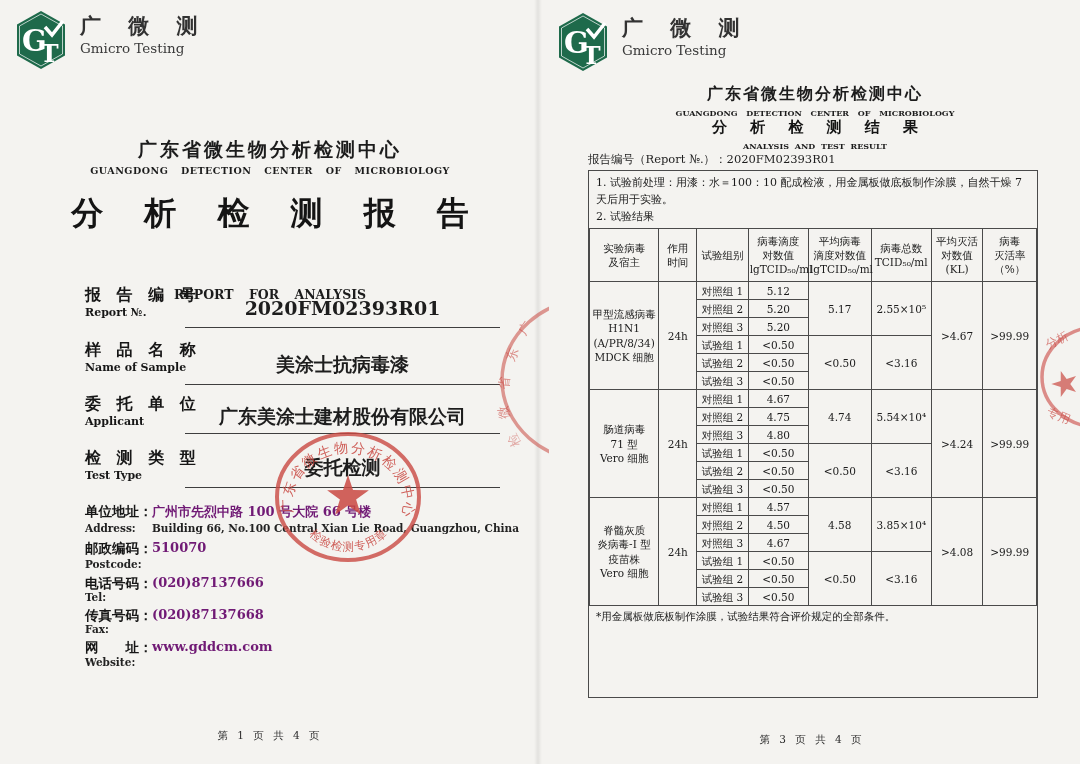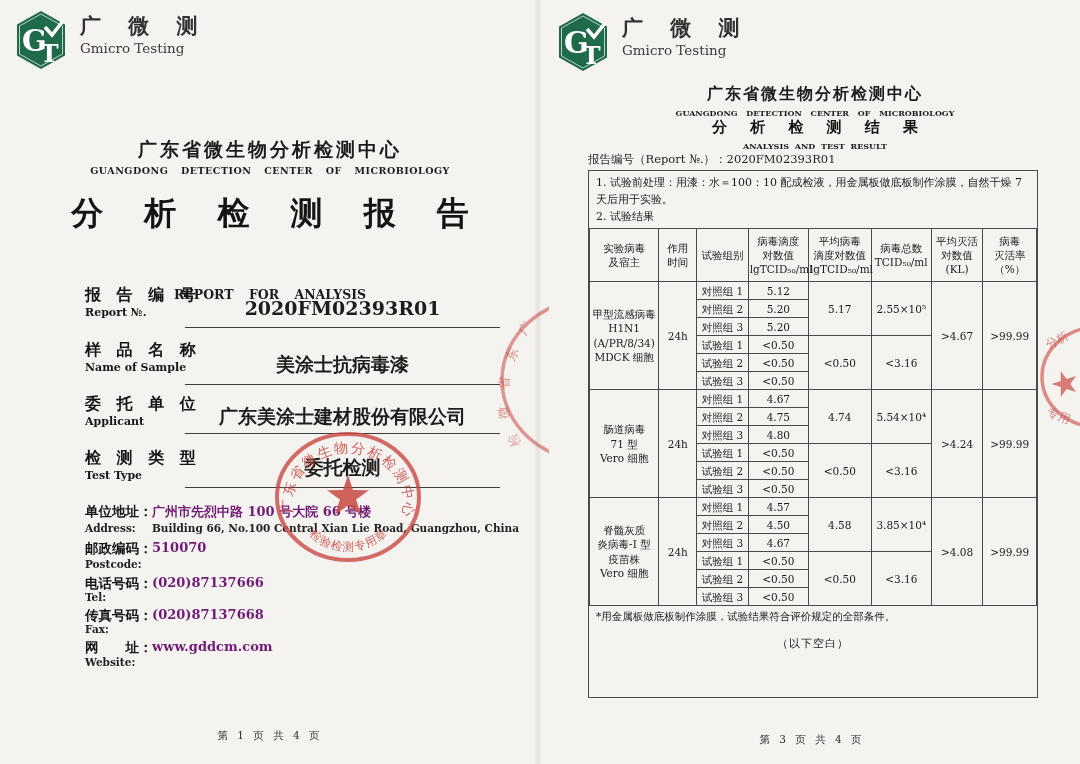--- a/index.html
+++ b/index.html
@@ -300,21 +300,20 @@
             <td>&lt;0.50</td>
           </tr>
           <tr>
             <td>试验组 3</td>
             <td>&lt;0.50</td>
           </tr>
         </tbody>
     </table>
     <div class="footnote-area">
       <div>*用金属板做底板制作涂膜，试验结果符合评价规定的全部条件。</div>
-      <div class="blank-note">（以下空白）</div>
     </div>
   </div>
 
   <div class="abs page-footer" style="left:582px;top:733px;">第 3 页 共 4 页</div>
 
   <svg class="abs seal" style="left:494px;top:296px;" width="55" height="168" viewBox="0 0 55 168">
     <ellipse cx="100" cy="84" rx="92" ry="82" fill="none" stroke="#c94842" stroke-width="3.5" opacity="0.55"></ellipse>
     <g fill="#c94842" opacity="0.6" font-size="13" font-family="DejaVu Sans, sans-serif">
       <text x="0" y="0" transform="translate(31,40) rotate(-55)">广</text>
       <text x="0" y="0" transform="translate(20,66) rotate(-70)">东</text>

